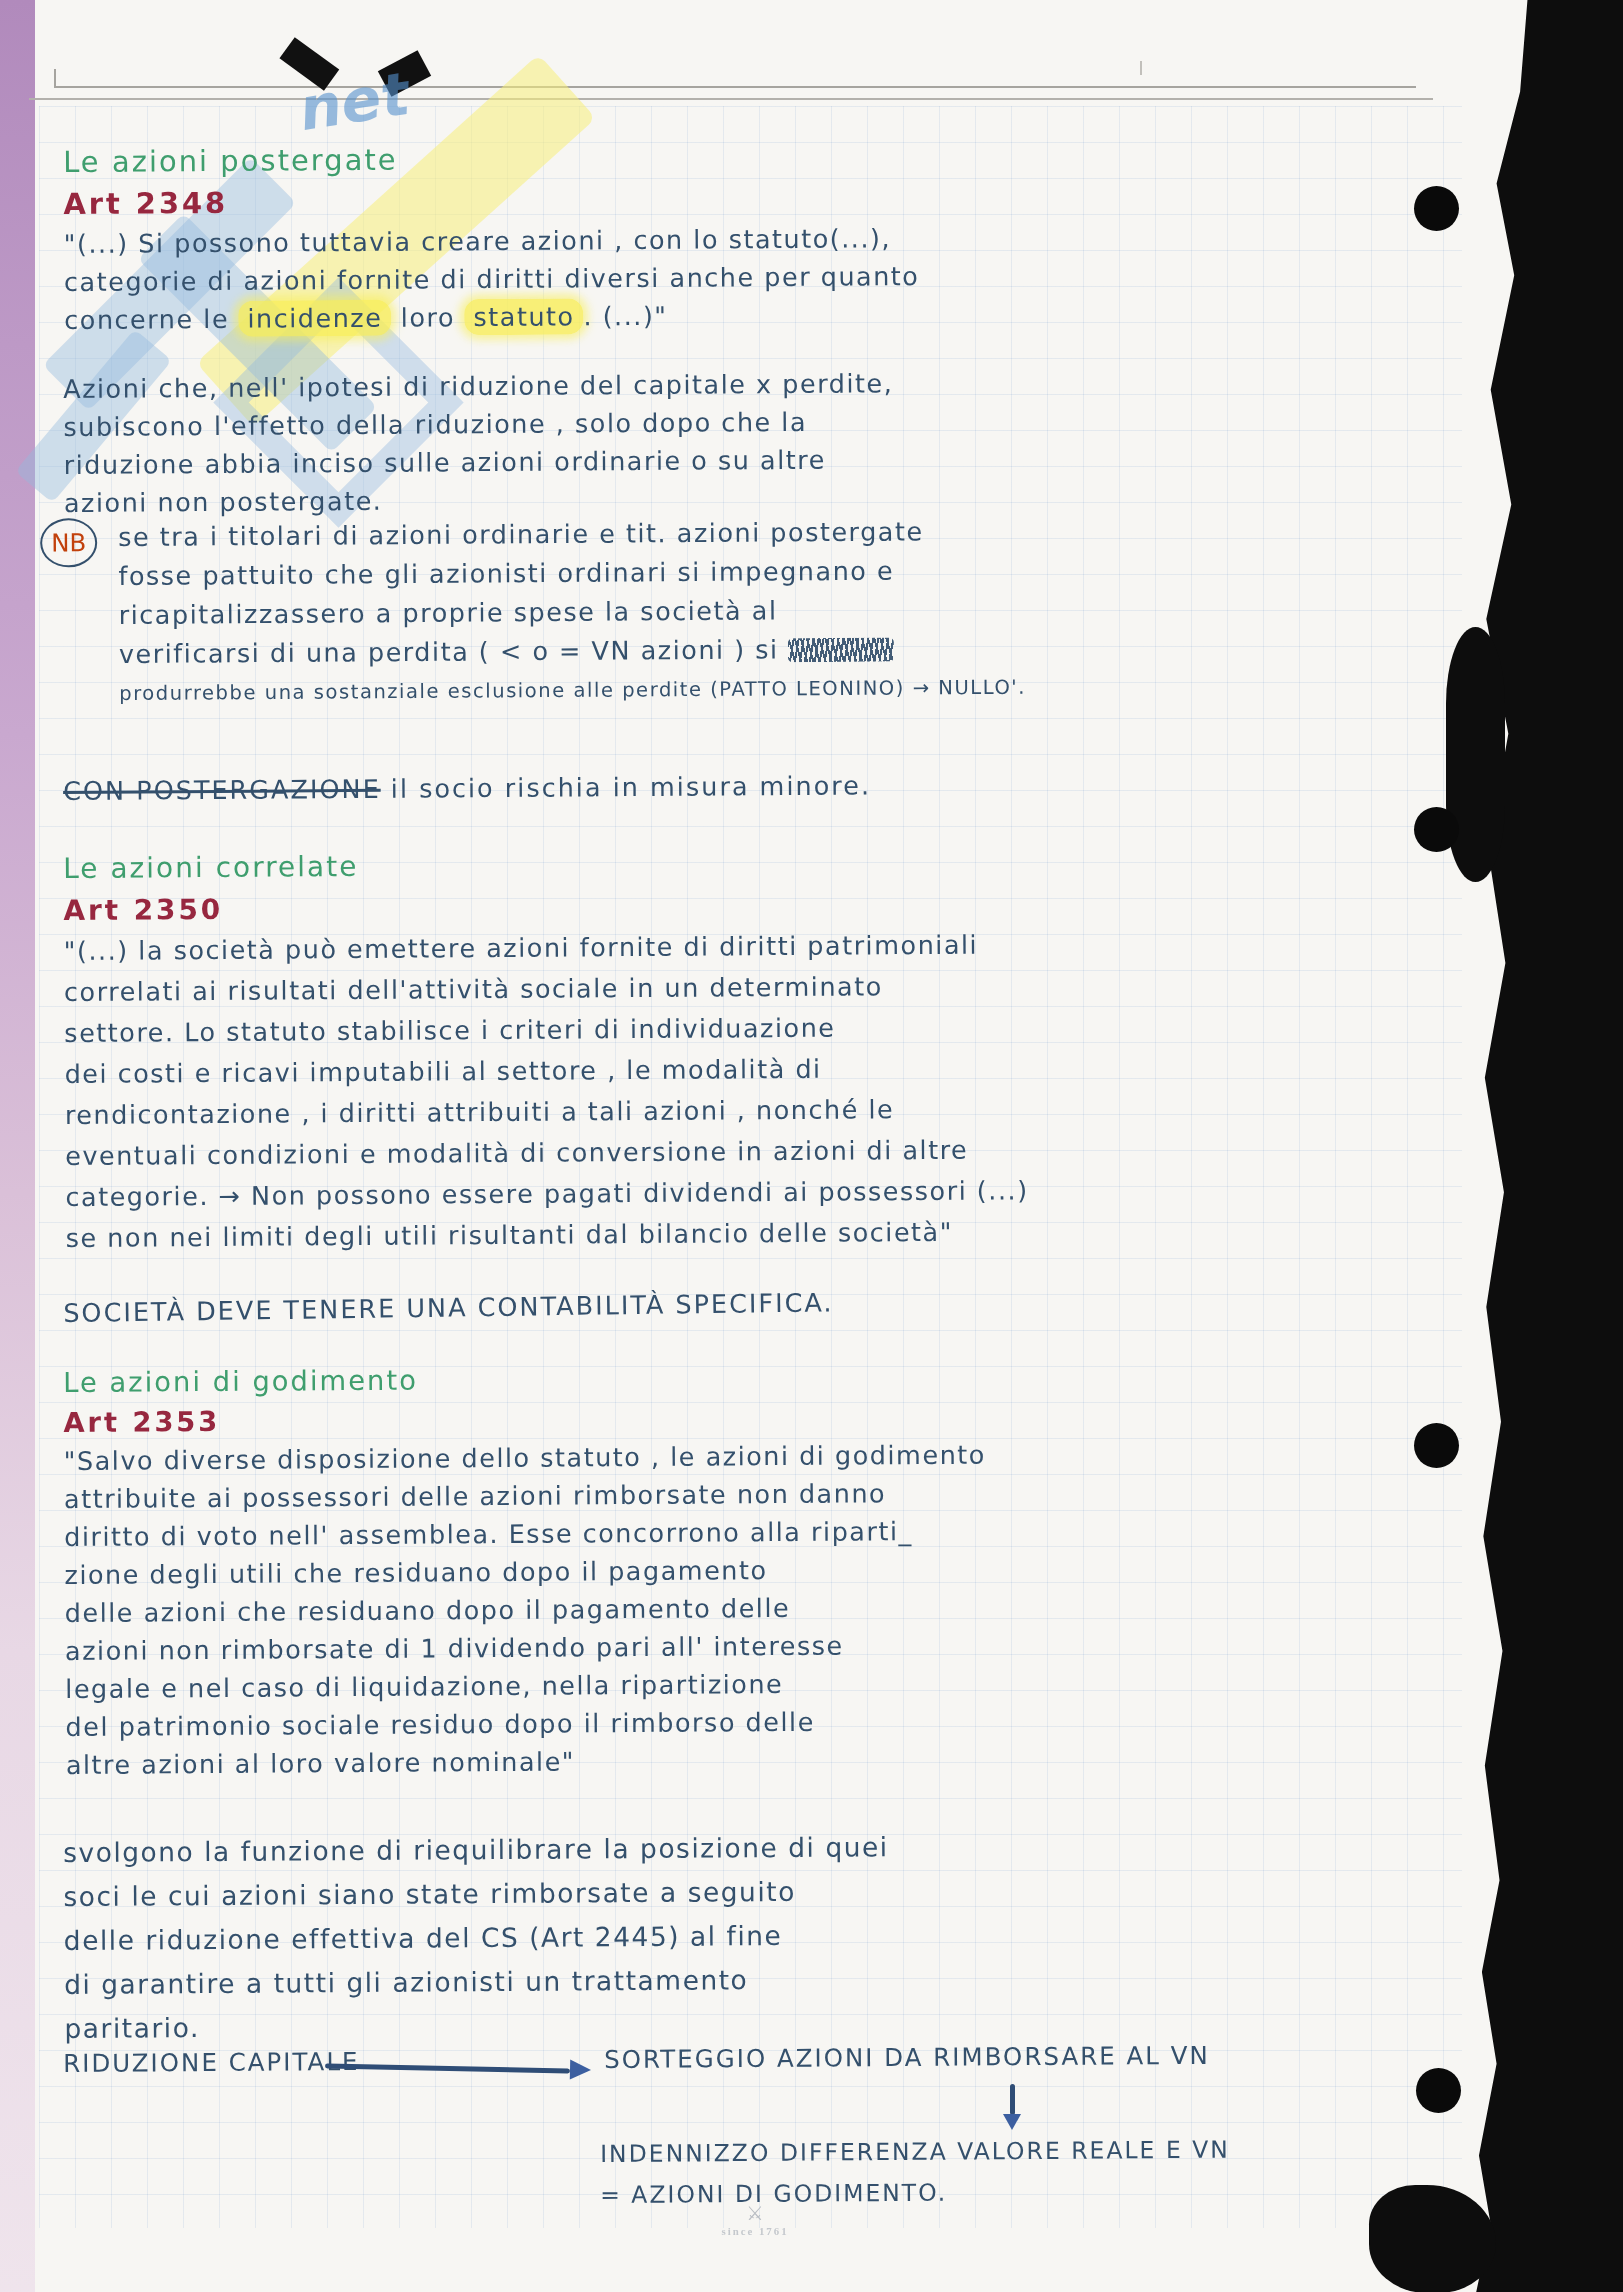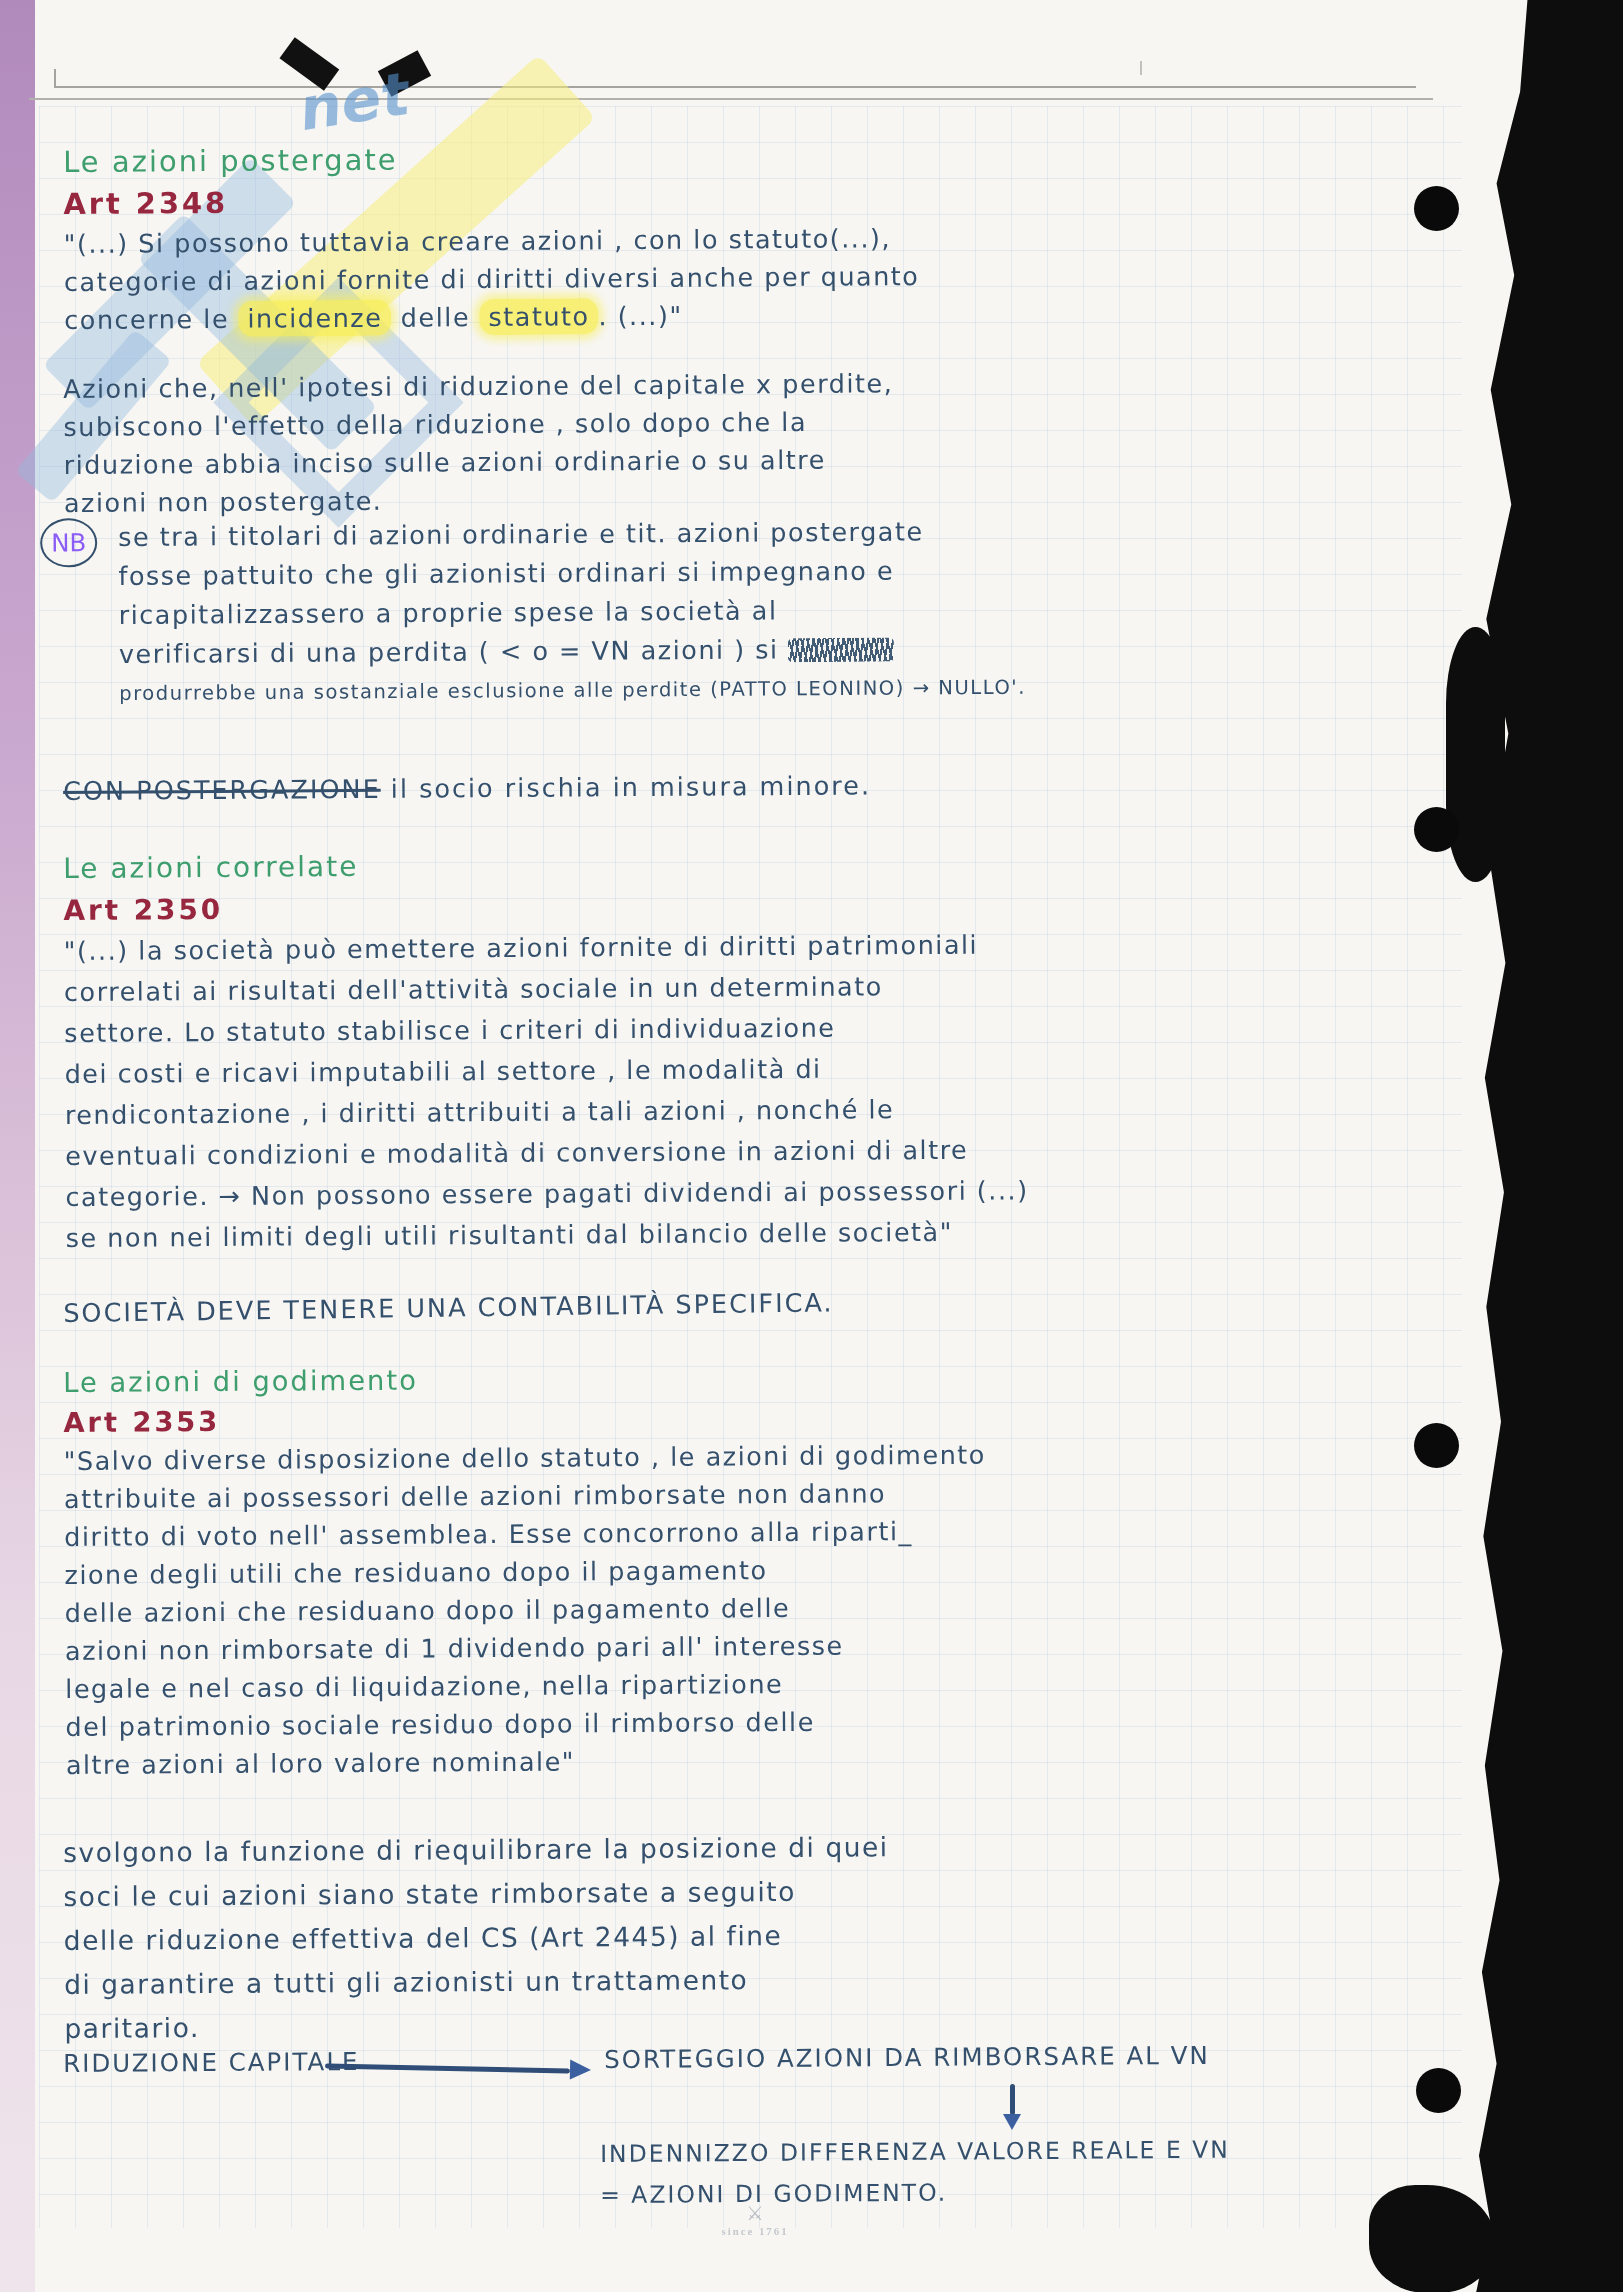--- a/index.html
+++ b/index.html
@@ -40,21 +40,21 @@
   .t-title{font-size:29px;line-height:43px;color:#3f9e6e;letter-spacing:2px;white-space:nowrap;}
   .t-art{font-size:29px;line-height:41px;color:#97273f;font-weight:bold;letter-spacing:2.9px;white-space:nowrap;}
   .line{font-size:25.5px;line-height:38px;color:#34506c;letter-spacing:1.5px;white-space:nowrap;}
   .lh40 .line{line-height:39px;} .lh42 .line{line-height:41px;} .lh45 .line{line-height:44px;font-size:26.5px;}
   .small{font-size:19.6px;line-height:37px;}
   .caps{font-size:25.5px;letter-spacing:2px;}
   .hl{background:rgba(247,238,88,.8);box-shadow:0 0 8.8px 4.9px rgba(247,238,88,.55);border-radius:14.7px;padding:2.9px 8.8px;}
   .strike{text-decoration:line-through;text-decoration-thickness:2.9px;}
   .nb-badge{
     position:absolute;left:-78px;top:0;width:53px;height:45px;border:2.9px solid #34506c;border-radius:50%;
-    display:flex;align-items:center;justify-content:center;font-size:24.5px;color:#8b5cf6;
+    display:flex;align-items:center;justify-content:center;font-size:24.5px;color:#c2410c;
   }
   .scribble{
     display:inline-block;width:106px;height:23.5px;vertical-align:-3.9px;border-radius:4.9px;opacity:.92;
     background:repeating-linear-gradient(100deg,#34506c 0 2px,transparent 2px 4.9px),
                repeating-linear-gradient(75deg,#34506c 0 2px,transparent 2px 5.9px);
   }
   
   .arrow-right{position:absolute;left:325px;top:2066px;width:245px;height:4.9px;background:#2f4d76;border-radius:2.9px;transform:rotate(1.2deg);}
   .arrow-right::after{content:"";position:absolute;right:-20.6px;top:-8.8px;border-left:21.6px solid #3c5fa0;border-top:10.8px solid transparent;border-bottom:10.8px solid transparent;}
   .arrow-down{position:absolute;left:1010px;top:2084px;width:4.9px;height:31px;background:#2f4d76;border-radius:2.9px;}
@@ -92,21 +92,21 @@
 <div class="wm wm-chev" style="left:69px;top:323px;width:49px;height:186px;transform:rotate(40deg);"></div>
 <div class="wm wm-ring" style="left:250px;top:314px;"></div>
 <div class="wm wm-net" style="left:299px;top:67px;">net</div>
 
 <div class="blk" style="left:63px;top:141px;">
   <div class="t-title">Le azioni postergate</div>
   <div class="t-art">Art 2348</div>
   <div class="line">"(...) Si possono tuttavia creare azioni , con lo statuto(...),</div>
   <div class="line">categorie di azioni fornite di diritti diversi anche per quanto</div>
   <div class="line">
-    <span>concerne le </span><span class="hl">incidenze</span><span> delle </span><span class="hl">statuto</span><span>. (...)"</span>
+    <span>concerne le </span><span class="hl">incidenze</span><span> loro </span><span class="hl">statuto</span><span>. (...)"</span>
   </div>
 </div>
 
 <div class="blk" style="left:63px;top:370px;">
   <div class="line">Azioni che, nell' ipotesi di riduzione del capitale x perdite,</div>
   <div class="line">subiscono l'effetto della riduzione , solo dopo che la</div>
   <div class="line">riduzione abbia inciso sulle azioni ordinarie o su altre</div>
   <div class="line">azioni non postergate.</div>
 </div>
 

